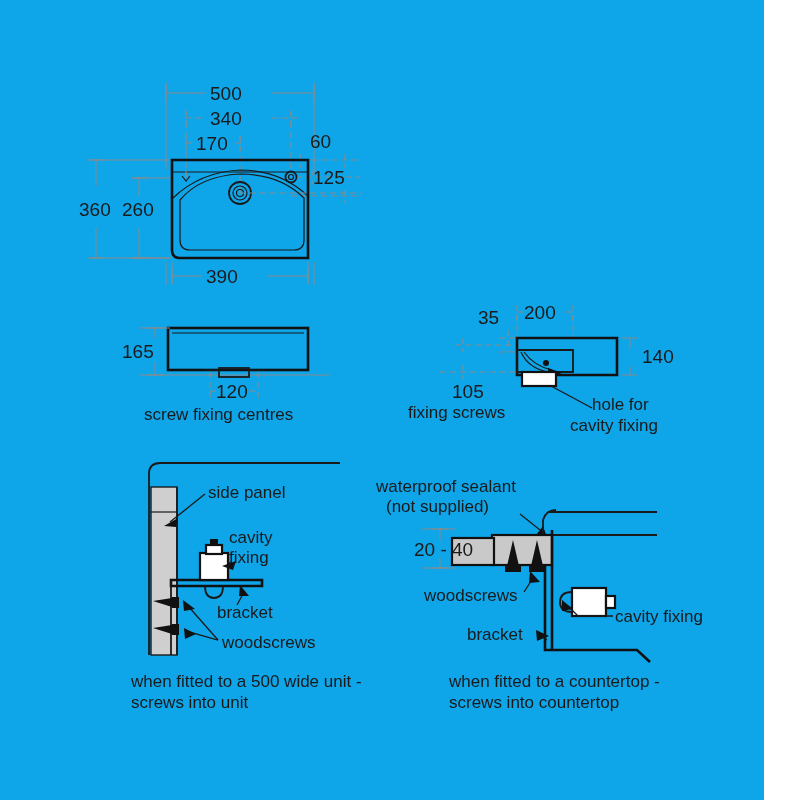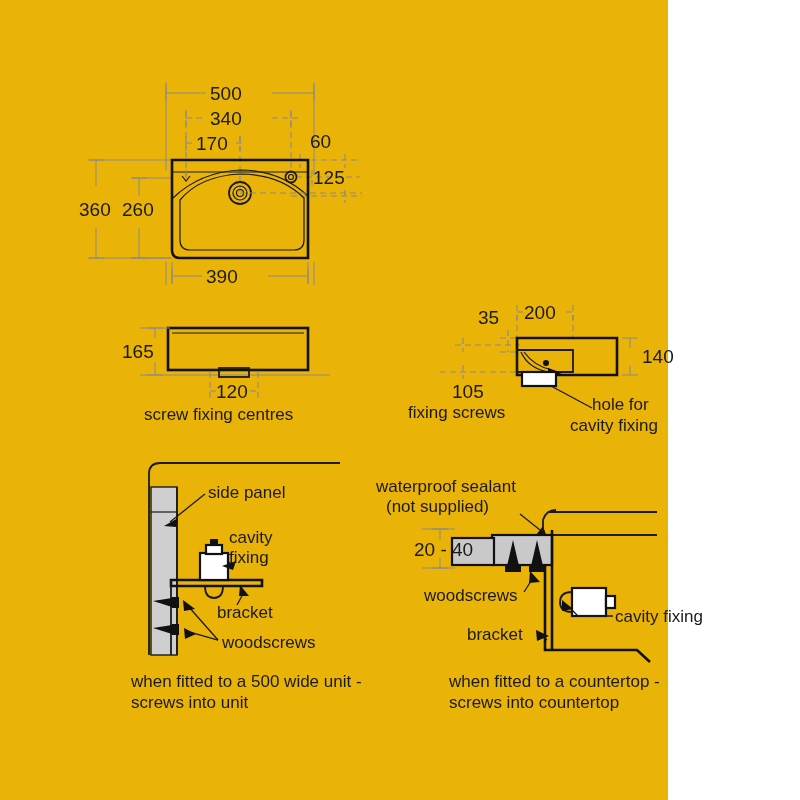--- a/index.html
+++ b/index.html
@@ -9,23 +9,23 @@
   }
   body {
     width: 800px;
     height: 800px;
     font-family: "Liberation Sans", sans-serif;
     color: #1a1a1a;
     overflow: hidden;
   }
   #sheet {
     position: relative;
-    width: 668px;
+    width: 764px;
     height: 800px;
-    background: #eab308;
+    background: #0ea5e9;
   }
   #sheet svg {
     position: absolute;
     left: 0;
     top: 0;
   }
   text {
     font-family: "Liberation Sans", sans-serif;
     fill: #1a1a1a;
   }

